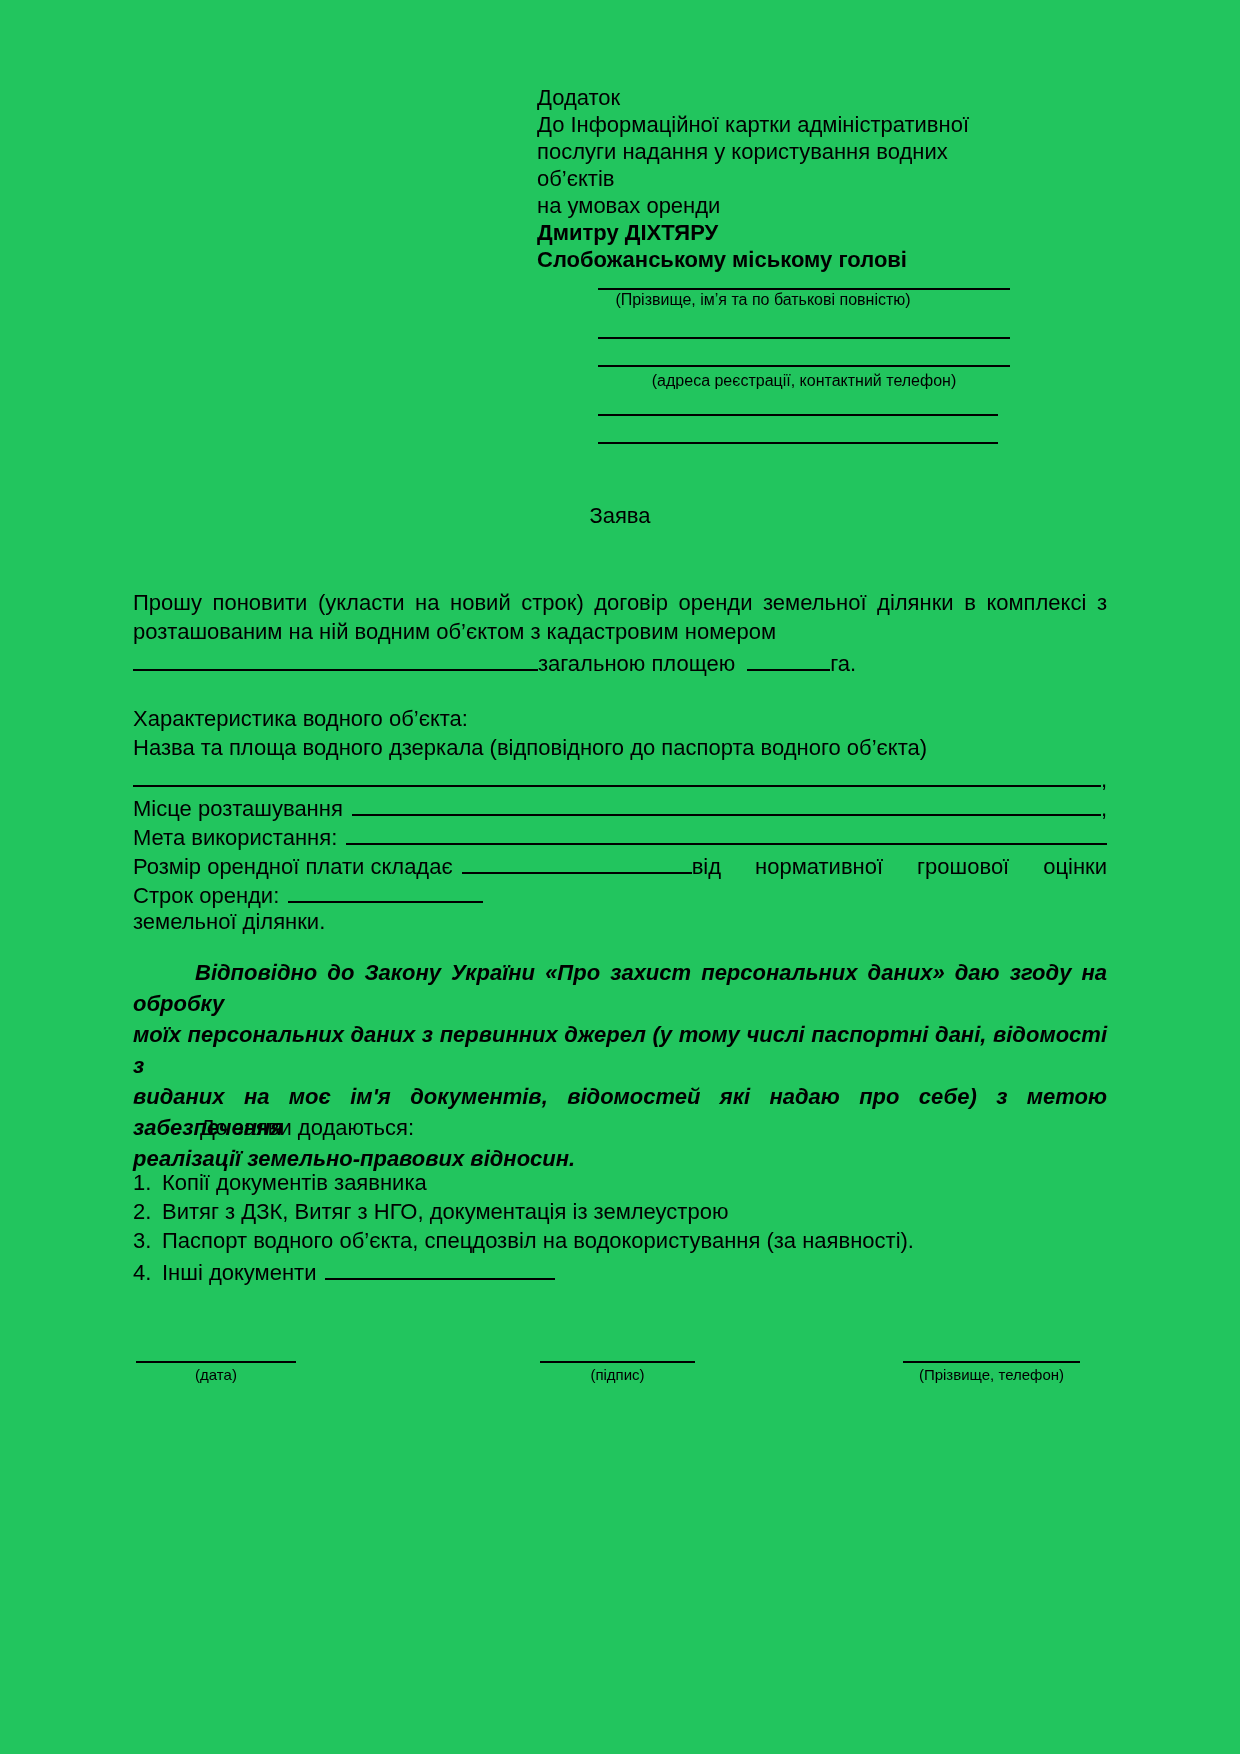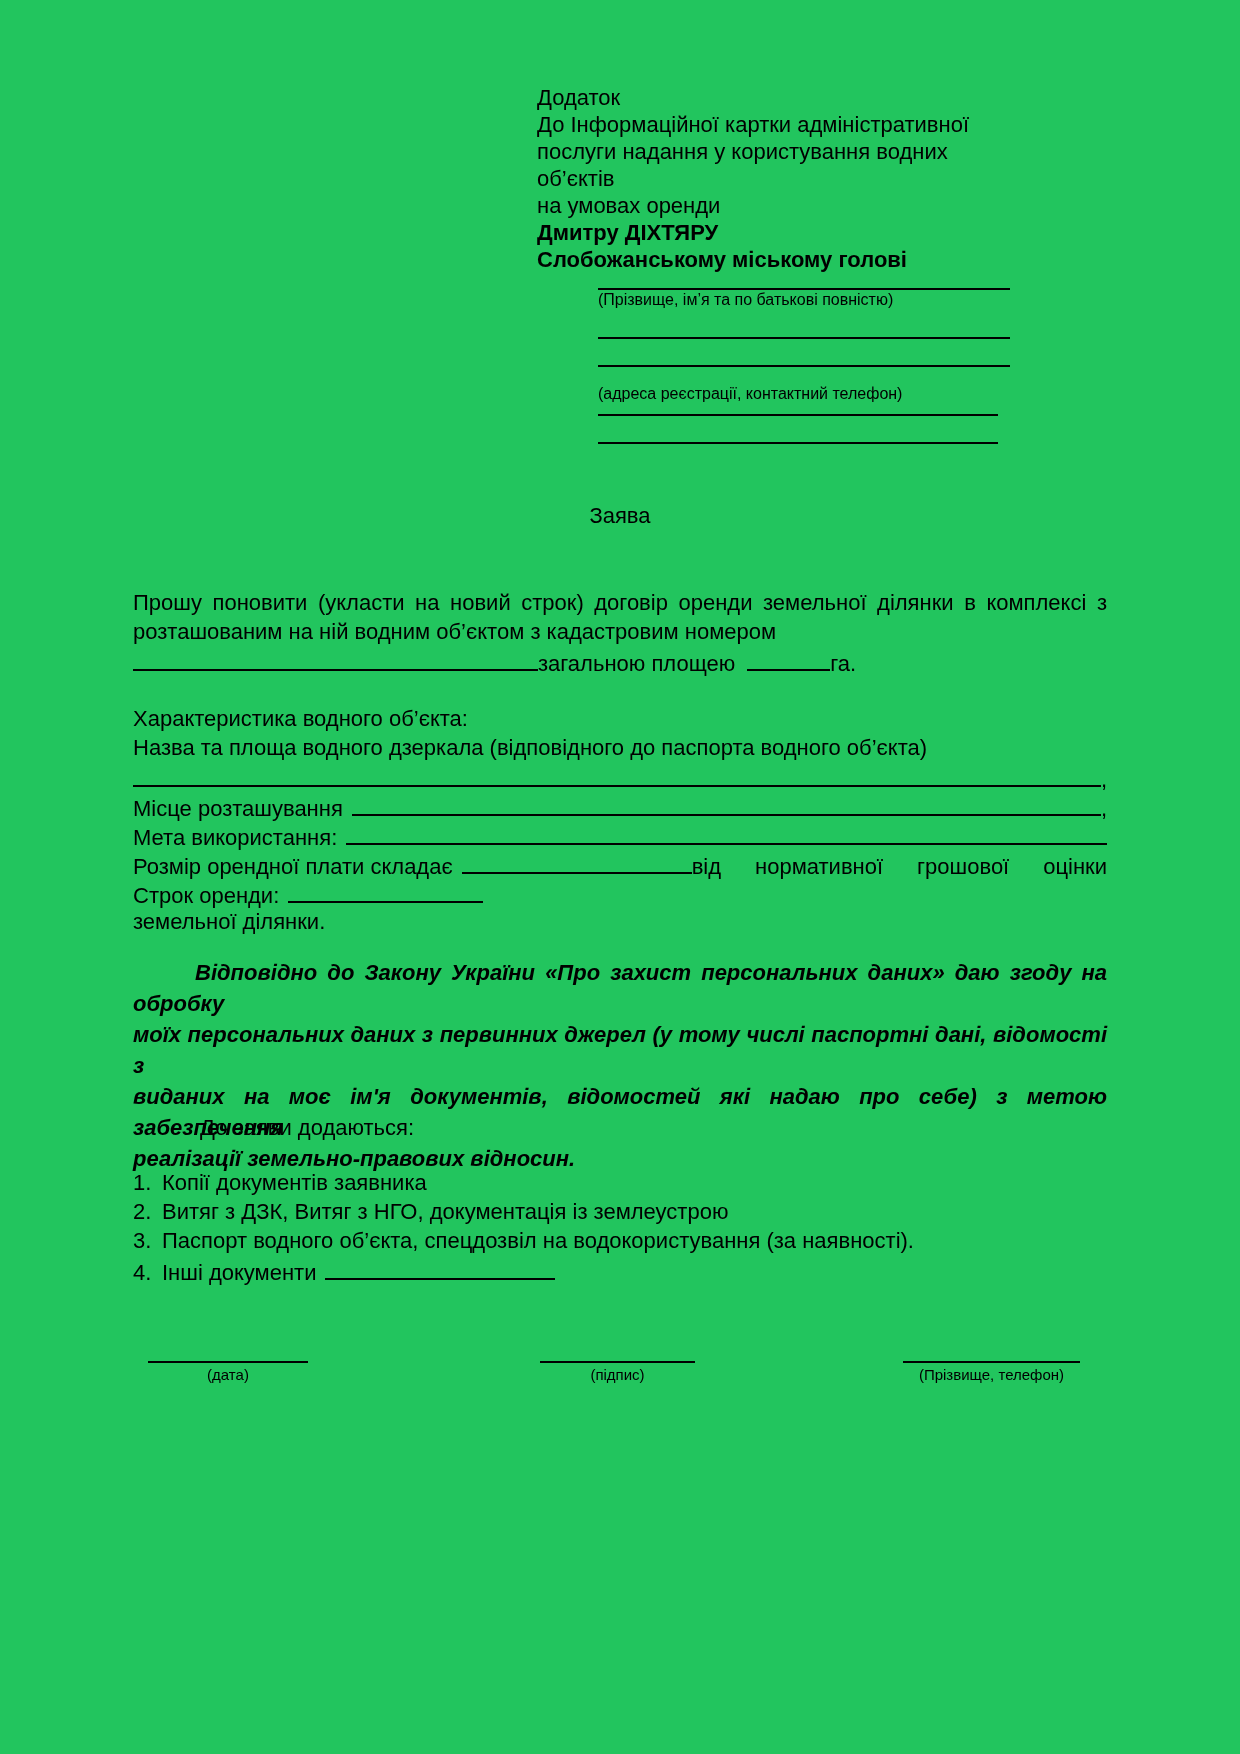--- a/index.html
+++ b/index.html
@@ -23,23 +23,23 @@
   }
   .hb-bold { font-weight: bold; }
 
   
   .rule { position: absolute; height: 0; border-top: 2px solid #000; }
   .r1 { left: 598px; top: 288px; width: 412px; }
   .r2 { left: 598px; top: 337px; width: 412px; }
   .r3 { left: 598px; top: 365px; width: 412px; }
   .r4 { left: 598px; top: 414px; width: 400px; }
   .r5 { left: 598px; top: 442px; width: 400px; }
-  .caption { position: absolute; font-size: 16px; text-align: left; }
+  .caption { position: absolute; font-size: 16px; text-align: center; }
   .cap1 { left: 598px; top: 291px; width: 330px; }
-  .cap2 { left: 598px; top: 385px; width: 412px; }
+  .cap2 { left: 598px; top: 372px; width: 412px; }
 
   .title {
     position: absolute;
     left: 133px; top: 502px; width: 974px;
     text-align: center;
     line-height: 27px;
   }
 
   .body-block {
     position: absolute;
@@ -66,21 +66,21 @@
   .indent { text-indent: 62px; }
 
   .attach-heading { position: absolute; left: 200px; top: 1113px; line-height: 29px; }
   .attach-list { position: absolute; left: 133px; top: 1168px; width: 974px; line-height: 29px; }
   .attach-item { display: flex; align-items: baseline; height: 29px; }
   .num { flex: none; width: 29px; }
   .fill-docs { width: 230px; margin-left: 9px; }
 
   .sig { position: absolute; top: 1361px; border-top: 2px solid #000; text-align: center; font-size: 15px; }
   .sig-cap { padding-top: 3px; }
-  .g1 { left: 148px; width: 160px; }
+  .g1 { left: 136px; width: 160px; }
   .g2 { left: 540px; width: 155px; text-align: center; }
   .g3 { left: 903px; width: 177px; }
 </style>
 </head>
 <body>
 
 <div class="page">
 
   <div class="header-block">
     <div>Додаток</div>

